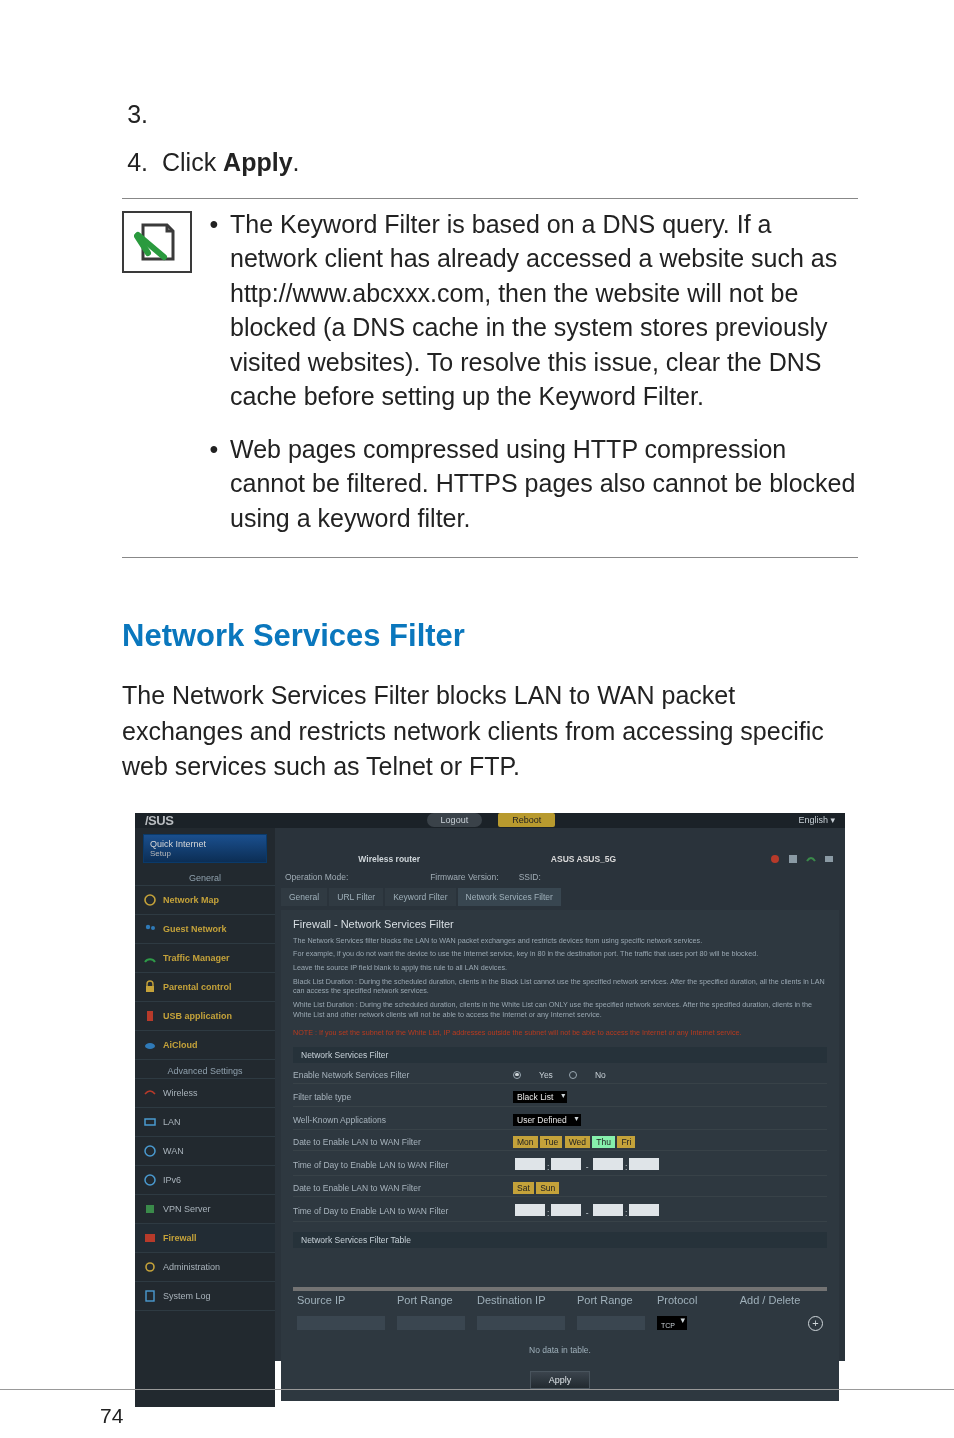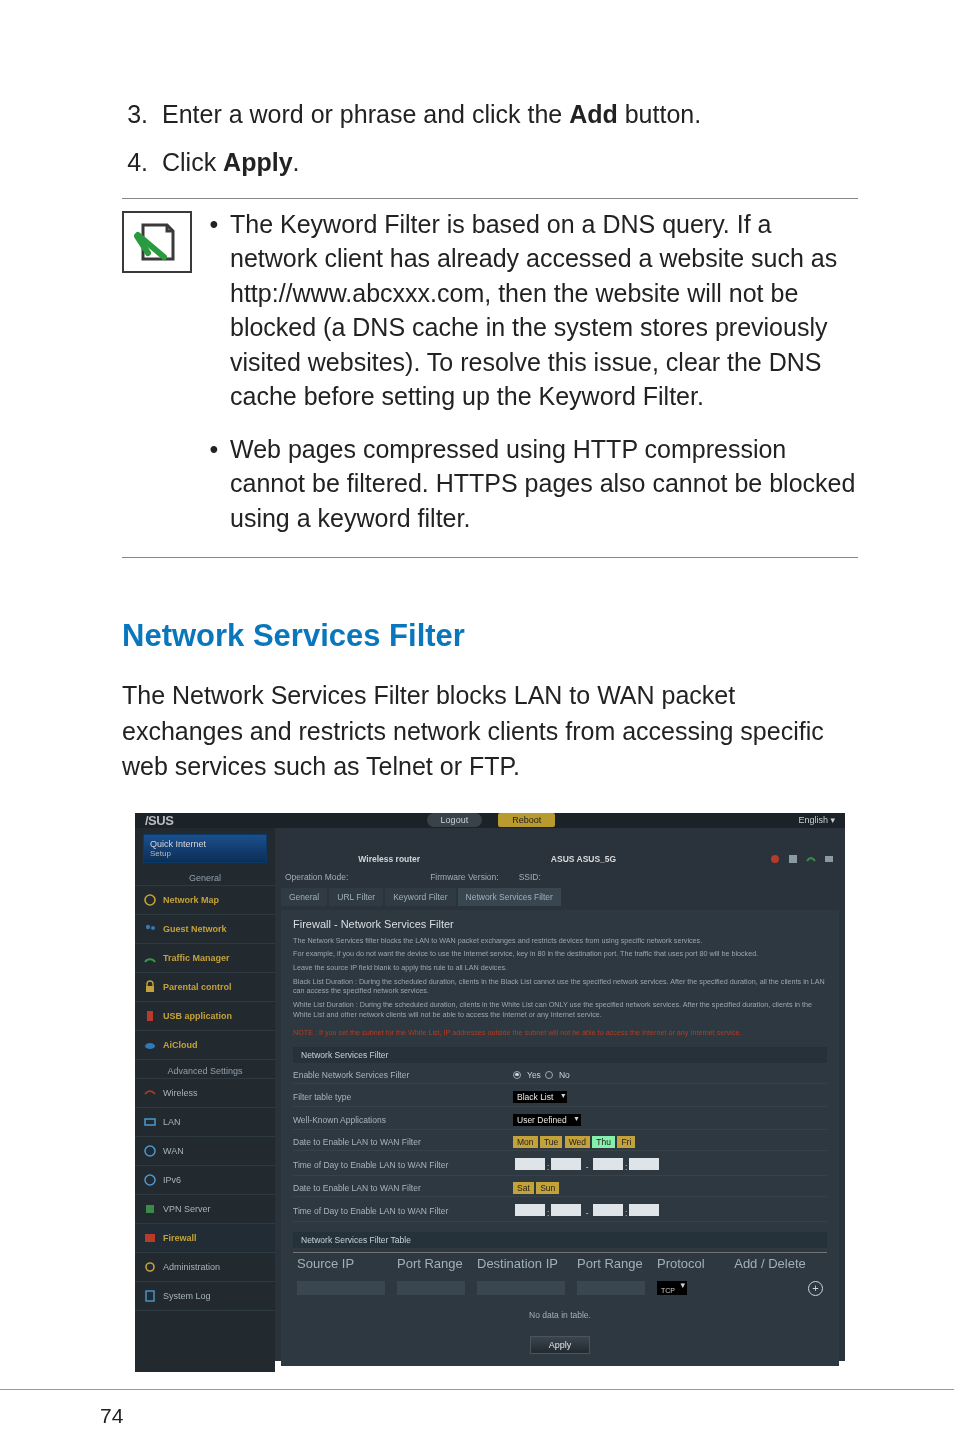--- a/index.html
+++ b/index.html
@@ -52,27 +52,27 @@
   .tabs { display: flex; gap: 2px; }
   .tab { background: #303a42; padding: 4px 8px; font-size: 8.5px; color: #9fb0ba; }
   .tab.active { background: #384650; }
   .panel { background: #2e3840; flex: 1; padding: 8px 12px 10px 12px; display: flex; flex-direction: column; gap: 4px; }
   .ptitle { font-size: 11px; color: #d9dfe4; margin-bottom: 2px; }
   .pdesc { font-size: 7.2px; color: #9aa8b2; line-height: 1.35; }
   .warn { color: #b93a1e; font-size: 7.2px; margin-top: 4px; }
   .bar { background: #26323a; padding: 3px 8px; font-size: 8.5px; color: #c8d2d9; margin-top: 6px; }
   .form-row { display: flex; align-items: center; font-size: 8.5px; padding: 3px 0; border-bottom: 1px solid #384248; }
   .form-row .flbl { width: 220px; color: #a8b4bd; }
-  .radio-g { display: flex; gap: 4px; align-items: center; }
+  .radio-g { display: flex; gap: 16px; align-items: center; }
   .radio { width: 8px; height: 8px; border: 1px solid #9aa8b2; border-radius: 50%; display: inline-block; margin-right: 2px; position: relative; }
   .radio.sel::after { content:''; position:absolute; left:1.2px; top:1.2px; width:3.6px; height:3.6px; background:#cfd6da; border-radius:50%; }
   .sel-box { background: #000; color: #eaeaea; padding: 1px 14px 1px 4px; font-size: 8.5px; position: relative; display:inline-block; }
   .sel-box::after { content:'▾'; position:absolute; right:2px; top:0; font-size:8px; color:#cfd6da; }
   .inp-s { background: #dfe4e8; width: 30px; height: 12px; display: inline-block; margin: 0 2px; }
-  .ftable-head { display: flex; font-size: 13px; color: #9fb0ba; padding: 3px 0; border-top: 1px solid #737373; }
+  .ftable-head { display: flex; font-size: 11px; color: #9fb0ba; padding: 3px 0; border-top: 4px solid #737373; margin-top: 35px; }
   .fth { padding: 0 4px; }
   .ftable-row { display: flex; padding: 3px 0; align-items: center; }
   .fcell { padding: 0 4px; }
   .inp-c { background: #3a4650; height: 14px; display:inline-block; }
   .dd { background:#000; height:14px; width:30px; display:inline-block; position:relative; }
   .dd::after { content:'▾'; position:absolute; right:2px; top:-1px; font-size:9px; color:#cfd6da; }
   .addbtn { width:15px; height:15px; border:1.5px solid #cfd6da; border-radius:50%; display:flex;align-items:center;justify-content:center; color:#cfd6da; font-size:11px; line-height:1; }
   .nolist { text-align:center; color:#9fb0ba; font-size:8.5px; padding:6px 0; }
   .apply-row { display:flex; justify-content:center; padding:6px 0 2px 0; }
   .apply { background: linear-gradient(#3b444d,#222a30); padding: 3px 18px; font-size: 9px; color:#e0e5e9; border:1px solid #49545d; }
@@ -82,23 +82,20 @@
   .pg { position: absolute; left: 100px; bottom: 10px; font-size: 21px; color: #222; }
 </style>
 </head>
 <body>
 
 <div class="page">
 
   <div class="ol">
     <div class="li">
       <span class="num">3.</span>
-      <span>
-        <span>Enter a word or phrase and click the </span><b>Add</b><span> button.</span>
-      </span>
     </div>
     <div class="li">
       <span class="num">4.</span>
       <span>
         <span>Click </span><b>Apply</b><span>.</span>
       </span>
     </div>
   </div>
 
   <hr class="hr">

